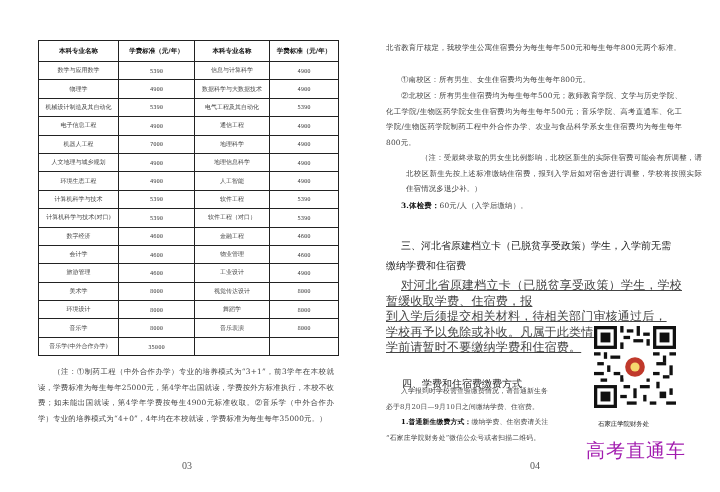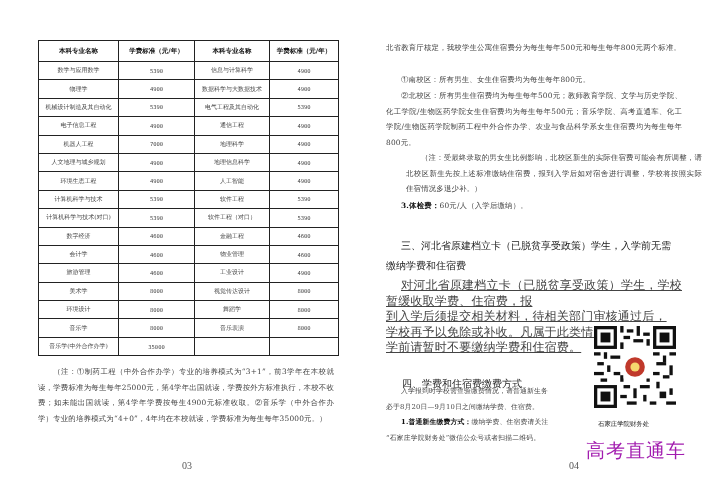--- a/index.html
+++ b/index.html
@@ -210,21 +210,21 @@
 
   <div class="heading" style="left:42px; top:358px;margin-top:12px;">四、学费和住宿费缴费方式</div>
 
   <div class="para" style="left:26px; top:380px; width:220px; font-size:6.8px;">
     <span class="indent"></span><span>入学报到时学校需查验缴费情况，请普通新生务</span><br>
     <span>必于8月20日—9月10日之间缴纳学费、住宿费。</span><br>
     <span class="indent"></span><b>1.普通新生缴费方式：</b><span>缴纳学费、住宿费请关注</span><br>
     <span>“石家庄学院财务处”微信公众号或者扫描二维码。</span>
   </div>
 
-  <div class="page-num" style="left:170px; top:456px;margin-left:39px;">04</div>
+  <div class="page-num" style="left:170px; top:456px;">04</div>
 </div>
 
 <div class="qr-box">
   <svg width="82" height="82" viewBox="0 0 25 25">
     <rect width="25" height="25" fill="#fff"></rect>
     <g fill="#111">
       <rect x="0" y="0" width="7" height="7"></rect>
         <rect x="1" y="1" width="5" height="5" fill="#fff"></rect>
         <rect x="2" y="2" width="3" height="3"></rect>
       <rect x="18" y="0" width="7" height="7"></rect>

